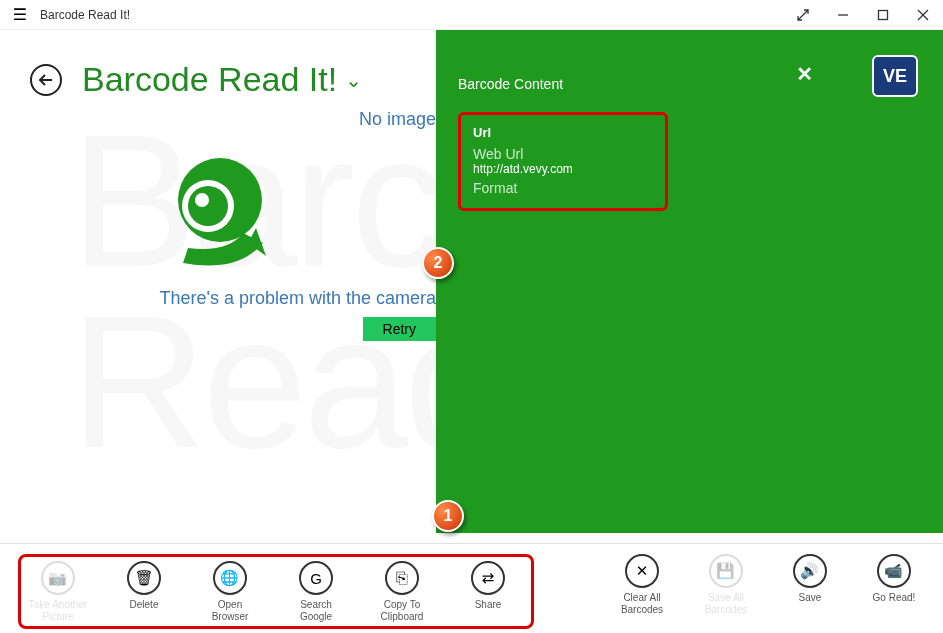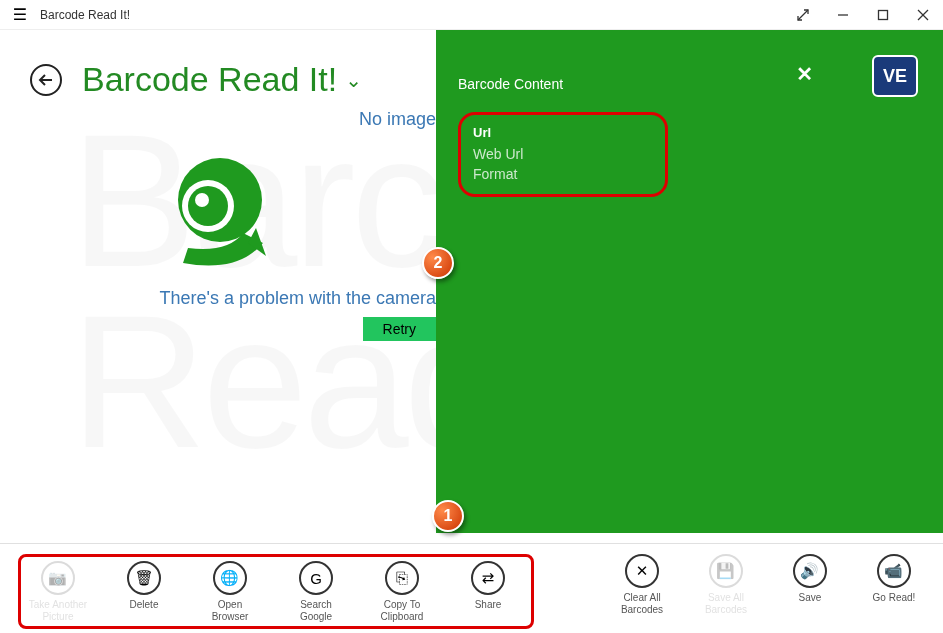--- a/index.html
+++ b/index.html
@@ -22,21 +22,21 @@
   .preview-area { text-align: right; margin-top: 5px; }
   .no-image { color: #3b78b4; font-size: 18px; margin-bottom: 8px; }
   .camera-icon { width: 140px; height: 140px; margin: 0 auto; }
   .camera-icon svg { width: 100%; height: 100%; }
   .problem { color: #3b78b4; font-size: 18px; margin-top: 10px; }
   .retry { margin-top: 8px; display: inline-block; background: #22c55e; font-size: 14px; padding: 4px 20px; cursor: pointer; }
   .right-panel { flex: 1; background: #1f9a1f; position: relative; z-index: 2; color: #fff; }
   .panel-title { font-size: 14px; font-weight: 400; margin: 46px 0 0 22px; }
   .close-panel { position: absolute; top: 32px; right: 130px; font-size: 20px; color: #fff; cursor: pointer; font-weight: bold; }
   .ve-logo { position: absolute; top: 25px; right: 25px; width: 46px; height: 42px; background: #1a3a7a; border-radius: 6px; display:flex; align-items:center; justify-content:center; color:#fff; font-weight:bold; font-size: 18px; border: 2px solid #fff; }
-  .url-box { border: 3px solid #d00; border-radius: 17px; margin: 20px 0 8px 22px; width: 210px; padding: 10px 12px 12px; position: relative; }
+  .url-box { border: 3px solid #d00; border-radius: 6px; margin: 20px 0 8px 22px; width: 210px; padding: 10px 12px 12px; position: relative; }
   .url-box .h { font-size: 13px; font-weight: bold; margin-bottom: 6px; }
   .url-box .lbl { font-size: 14px; color: #cde9cd; margin-top: 4px; }
   .url-box .val { font-size: 12px; color: #fff; }
   .marker { position: absolute; width: 32px; height: 32px; border-radius: 50%; background: radial-gradient(circle at 30% 30%, #ff8a4a, #cc3300); border: 2px solid #fff; color: #fff; display: flex; align-items: center; justify-content: center; font-weight: bold; font-size: 16px; box-shadow: 2px 3px 4px rgba(0,0,0,0.4); z-index: 10; }
   .marker.m1 { top: 500px; left: 432px; }
   .marker.m2 { top: 247px; left: 422px; }
   .toolbar { position: absolute; bottom: 0; left: 0; right: 0; height: 90px; border-top: 1px solid #e0e0e0; background: #fff; display: flex; align-items: flex-start; padding: 10px 18px 0; z-index: 5; }
   .tool-group-left { display: flex; gap: 24px; border: 3px solid #d00; border-radius: 8px; padding: 4px 12px 4px 6px; }
   .tool-item { text-align: center; width: 62px; cursor: pointer; }
   .tool-item.disabled { opacity: 0.35; cursor: default; }
@@ -111,20 +111,21 @@
     </div>
   </div>
 
   <div class="right-panel">
     <div class="close-panel">✕</div>
     <div class="ve-logo">VE</div>
     <div class="panel-title">Barcode Content</div>
     <div class="url-box">
       <div class="h">Url</div>
       <div class="lbl">Web Url</div>
+      <div class="val">http://atd.vevy.com</div>
       <div class="lbl">Format</div>
     </div>
   </div>
 </div>
 
 <div class="marker m1">1</div>
 <div class="marker m2">2</div>
 
 <div class="toolbar">
   <div class="tool-group-left" id="tool-left">

